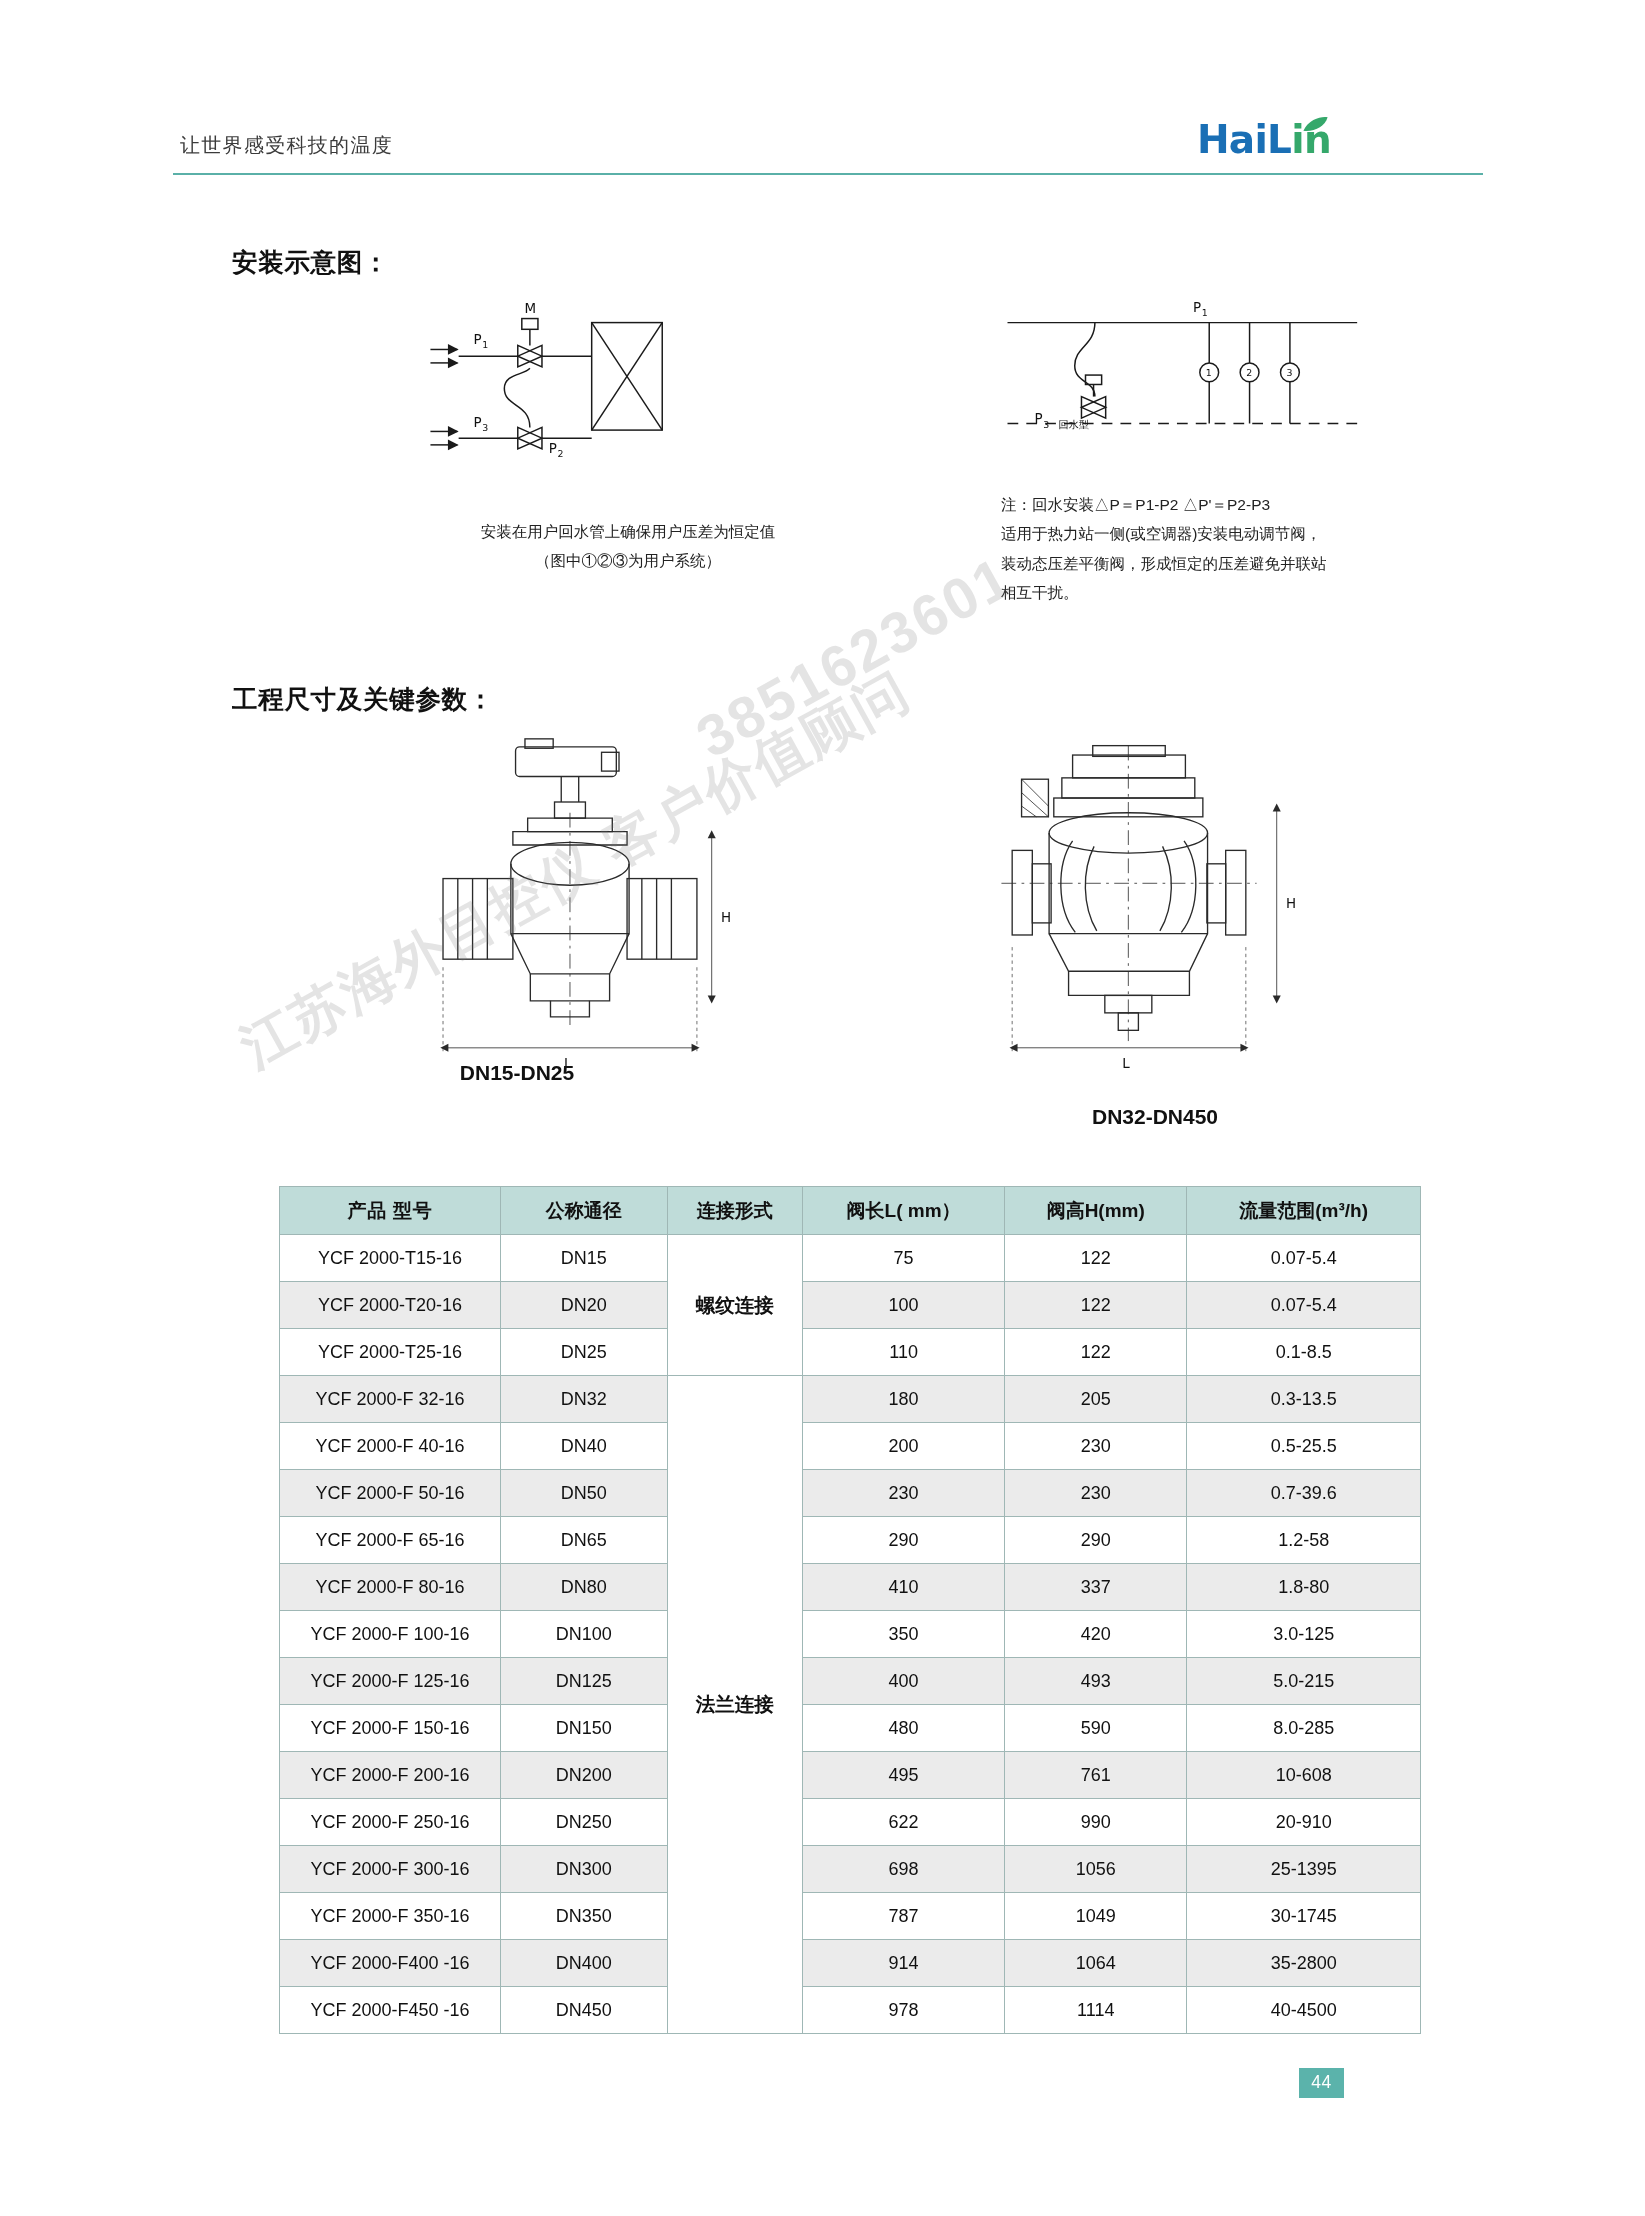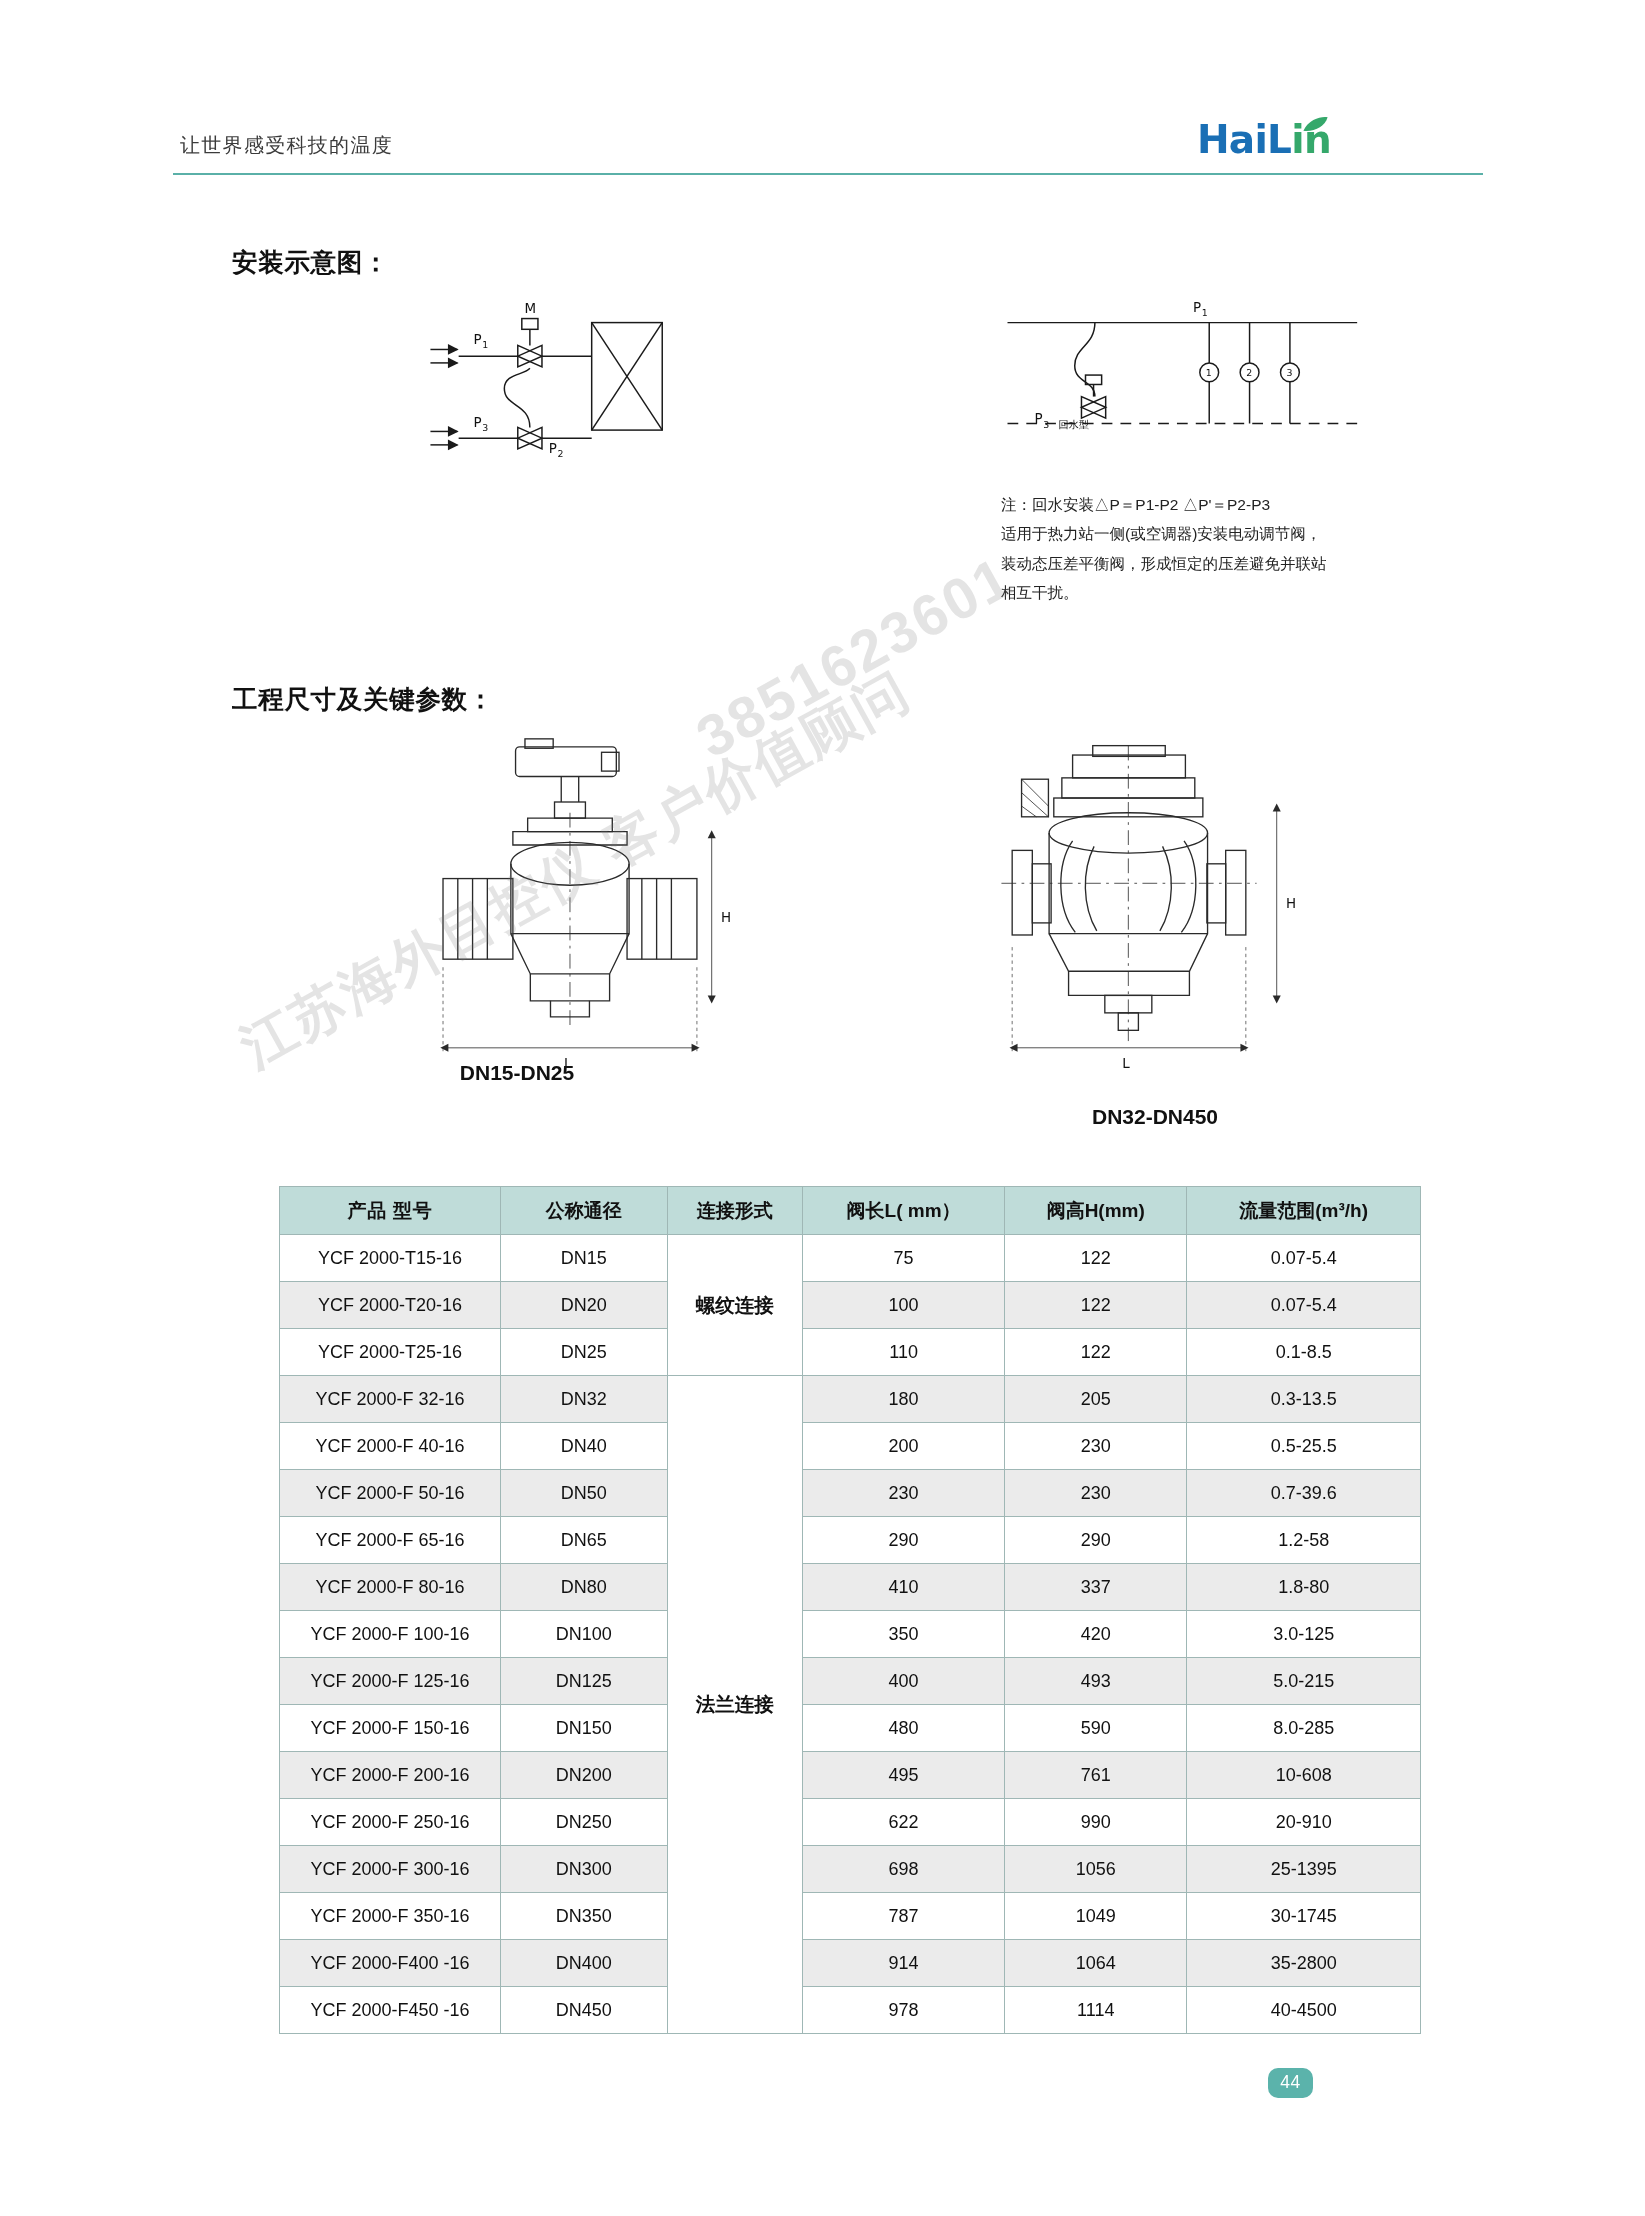--- a/index.html
+++ b/index.html
@@ -89,23 +89,23 @@
   }
   .col-model{width:222px;letter-spacing:0.7px;margin-left:16px;}
   .col-dn{width:165px;}
   .col-conn{width:134px;}
   .col-l{width:202px;}
   .col-h{width:181px;}
   .col-flow{width:235px;}
 
   
   .pagenum{
-    position:absolute;right:178px;bottom:118px;
+    position:absolute;right:147px;bottom:118px;
     background:#5bb3ab;color:#fff;font-size:17.5px;
-    padding:4.7px 12px;border-radius:10px;
+    padding:4.7px 12px;border-radius:0;
     letter-spacing:0.7px;
   }
 
   
   .wm{
     position:absolute;
     color:rgba(120,120,120,0.20);
     font-size:58px;
     font-weight:bold;
     white-space:nowrap;
@@ -172,20 +172,24 @@
       <text x="84" y="82">P</text>
         <text x="97" y="88" font-size="14">1</text>
       <text x="160" y="36">M</text>
       <text x="84" y="206">P</text>
         <text x="97" y="212" font-size="14">3</text>
       <text x="196" y="244">P</text>
         <text x="209" y="250" font-size="14">2</text>
     </g>
   </svg>
 
+  <div class="cap" id="cap-left">
+    <div>安装在用户回水管上确保用户压差为恒定值</div>
+    <div>（图中①②③为用户系统）</div>
+  </div>
 
   <svg class="diag-svg" style="left:994px;top:289px;" width="417" height="195" viewBox="0 0 620 290">
     <g stroke="#1a1a1a" stroke-width="2.2" fill="none">
 
       <path d="M20 50 L540 50"></path>
 
       <path d="M320 50 L320 110"></path>
       <path d="M380 50 L380 110"></path>
       <path d="M440 50 L440 110"></path>
       <circle cx="320" cy="124" r="14"></circle>

